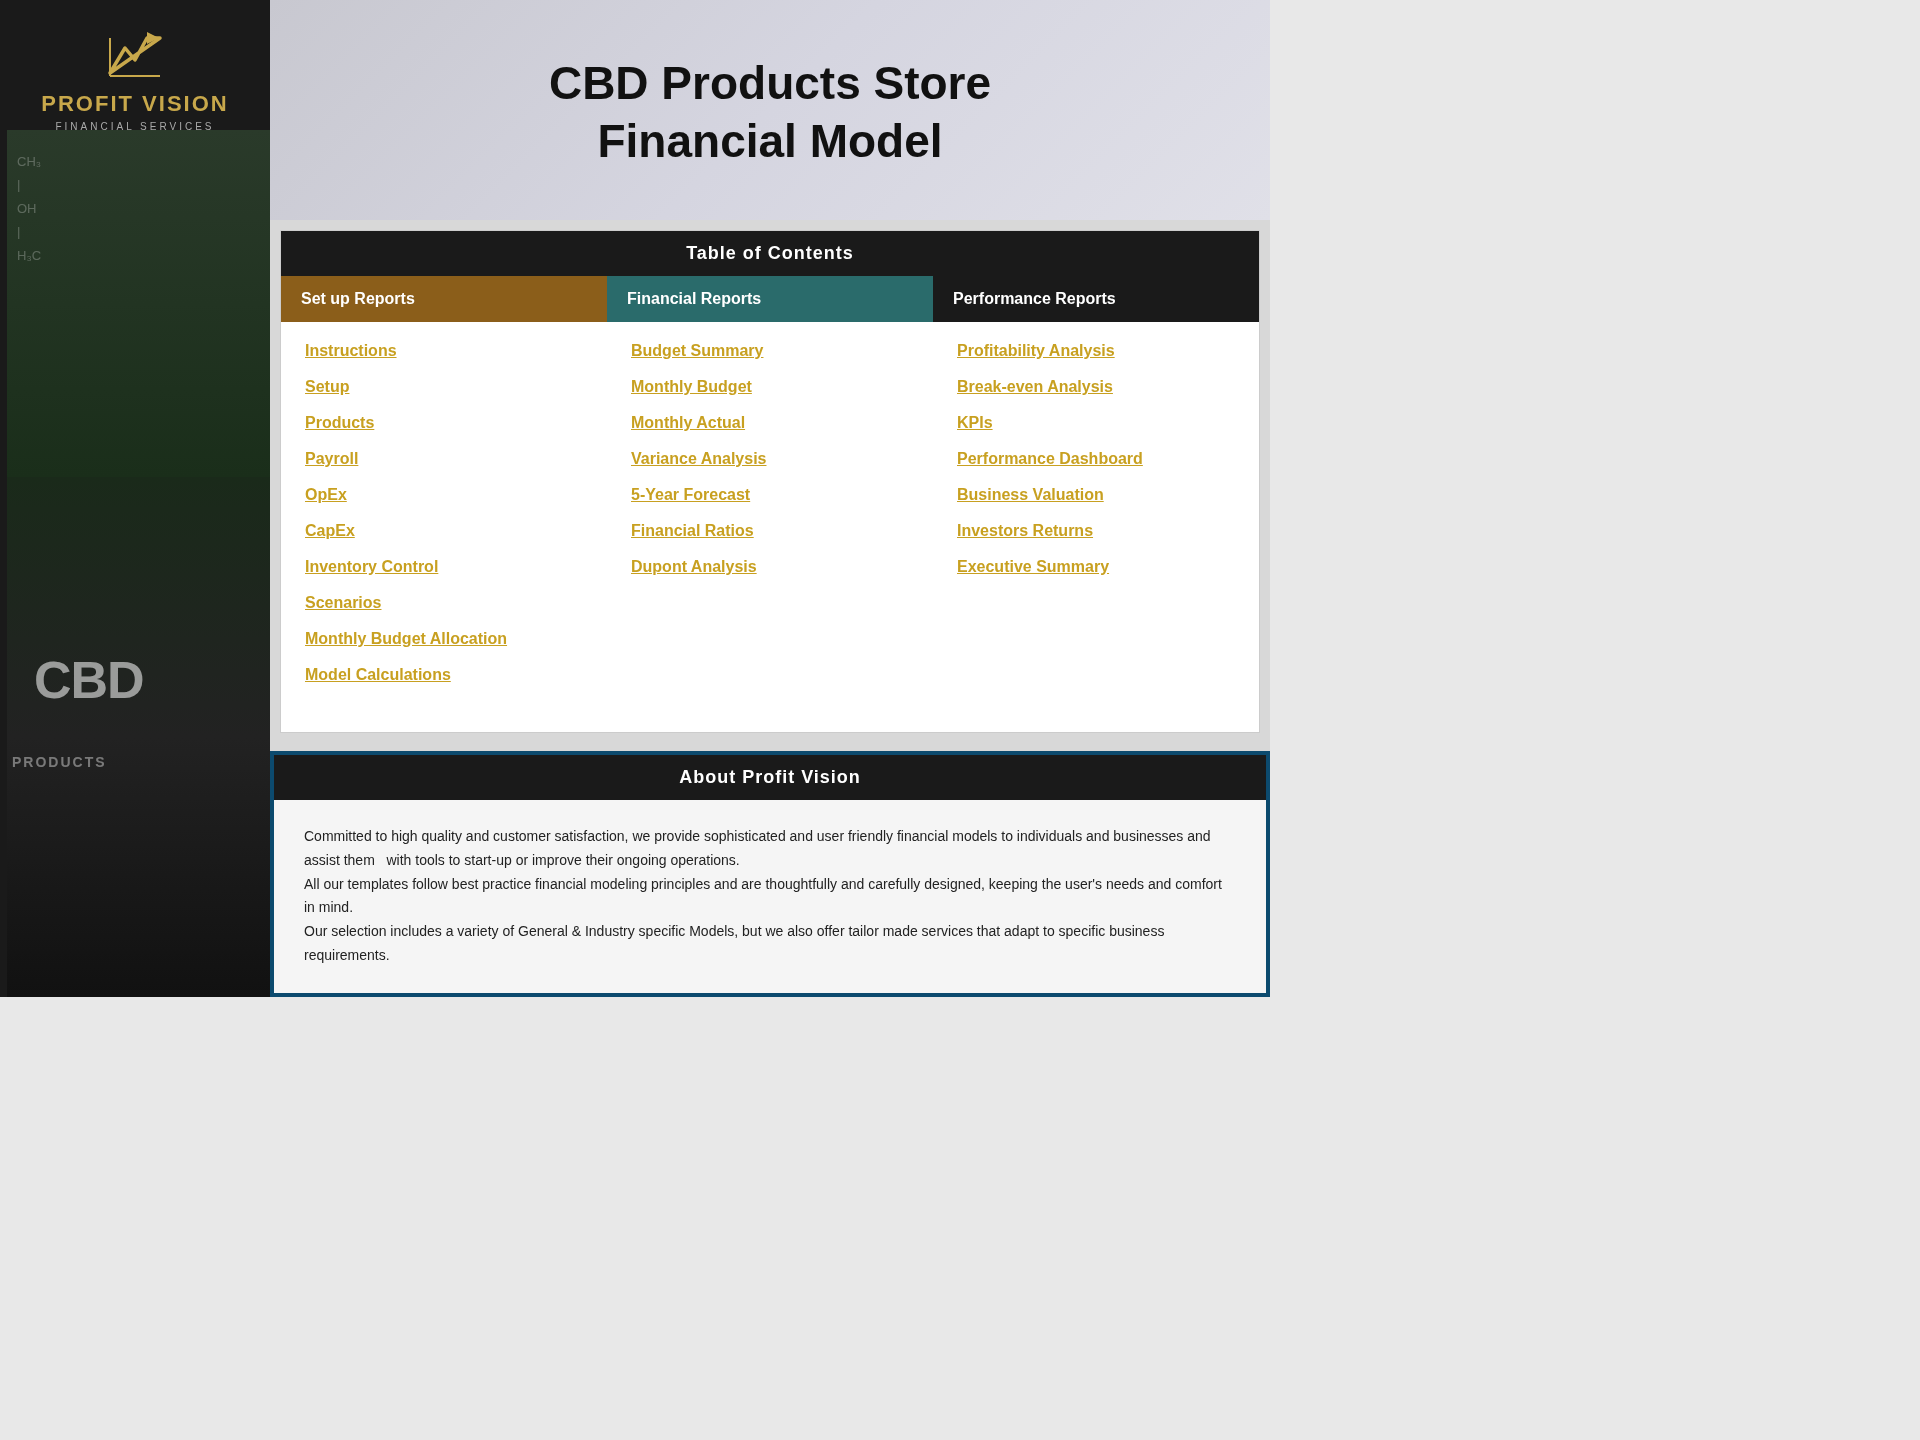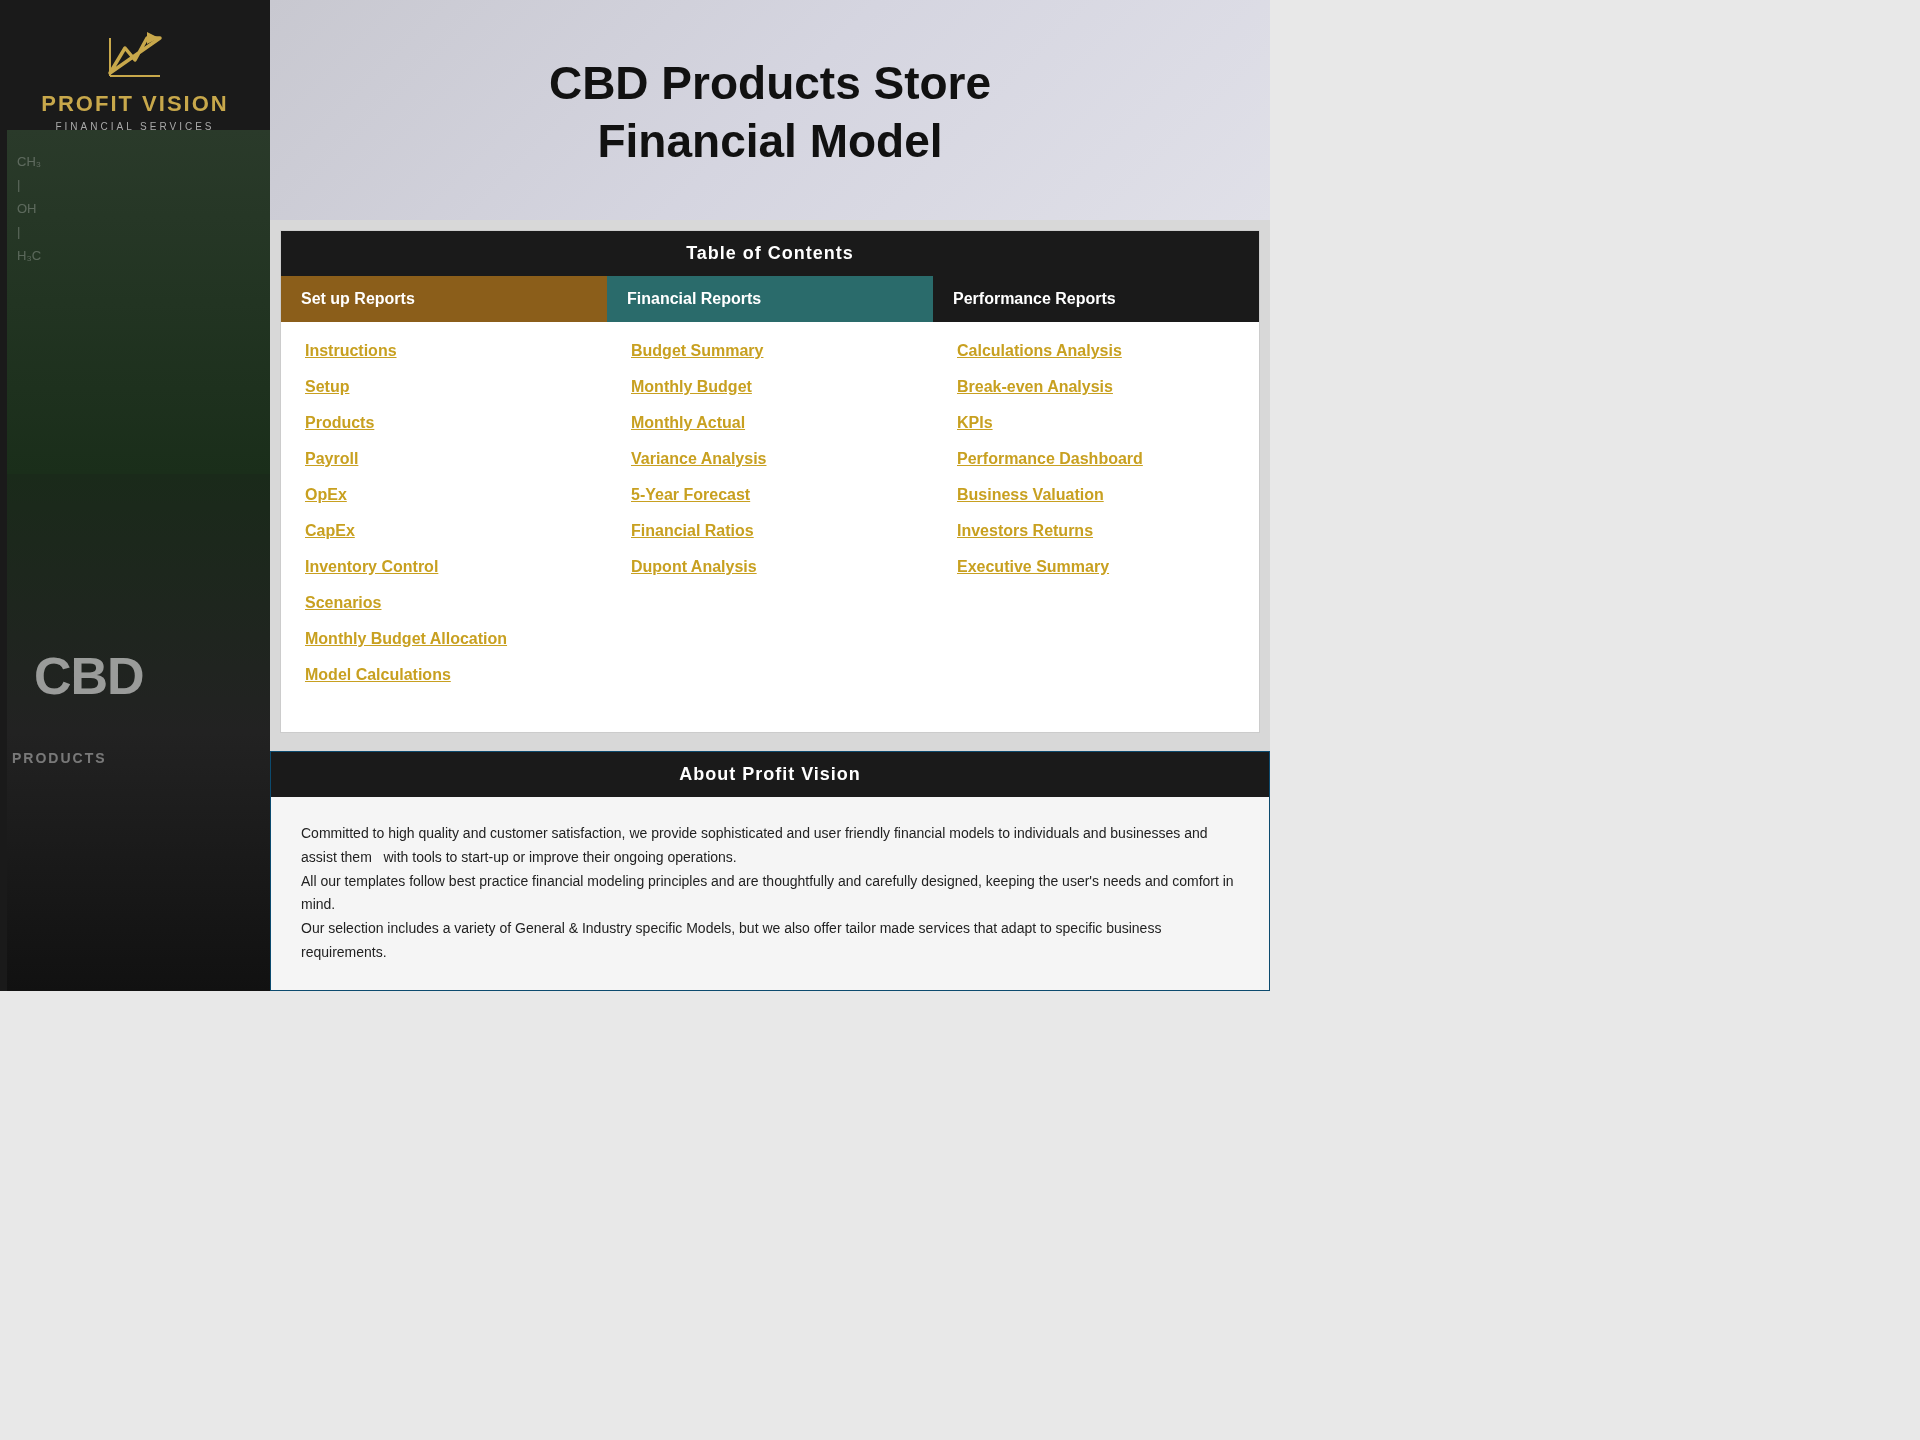--- a/index.html
+++ b/index.html
@@ -147,21 +147,21 @@
       font-weight: bold;
       text-decoration: underline;
       margin-bottom: 18px;
       cursor: pointer;
     }
 
     
     .about-section {
       background: #fff;
       margin-top: 8px;
-      border: 1px solid #0c4a6e;
+      border: 4px solid #0c4a6e;
     }
     .about-header {
       background: #1a1a1a;
       color: #fff;
       text-align: center;
       padding: 12px;
       font-size: 18px;
       font-weight: bold;
       letter-spacing: 1px;
     }
@@ -247,21 +247,21 @@
         <a class="toc-link">Budget Summary</a>
         <a class="toc-link">Monthly Budget</a>
         <a class="toc-link">Monthly Actual</a>
         <a class="toc-link">Variance Analysis</a>
         <a class="toc-link">5-Year Forecast</a>
         <a class="toc-link">Financial Ratios</a>
         <a class="toc-link">Dupont Analysis</a>
       </div>
 
       <div class="toc-link-col">
-        <a class="toc-link">Calculations Analysis</a>
+        <a class="toc-link">Profitability Analysis</a>
         <a class="toc-link">Break-even Analysis</a>
         <a class="toc-link">KPIs</a>
         <a class="toc-link">Performance Dashboard</a>
         <a class="toc-link">Business Valuation</a>
         <a class="toc-link">Investors Returns</a>
         <a class="toc-link">Executive Summary</a>
       </div>
     </div>
   </div>
 

